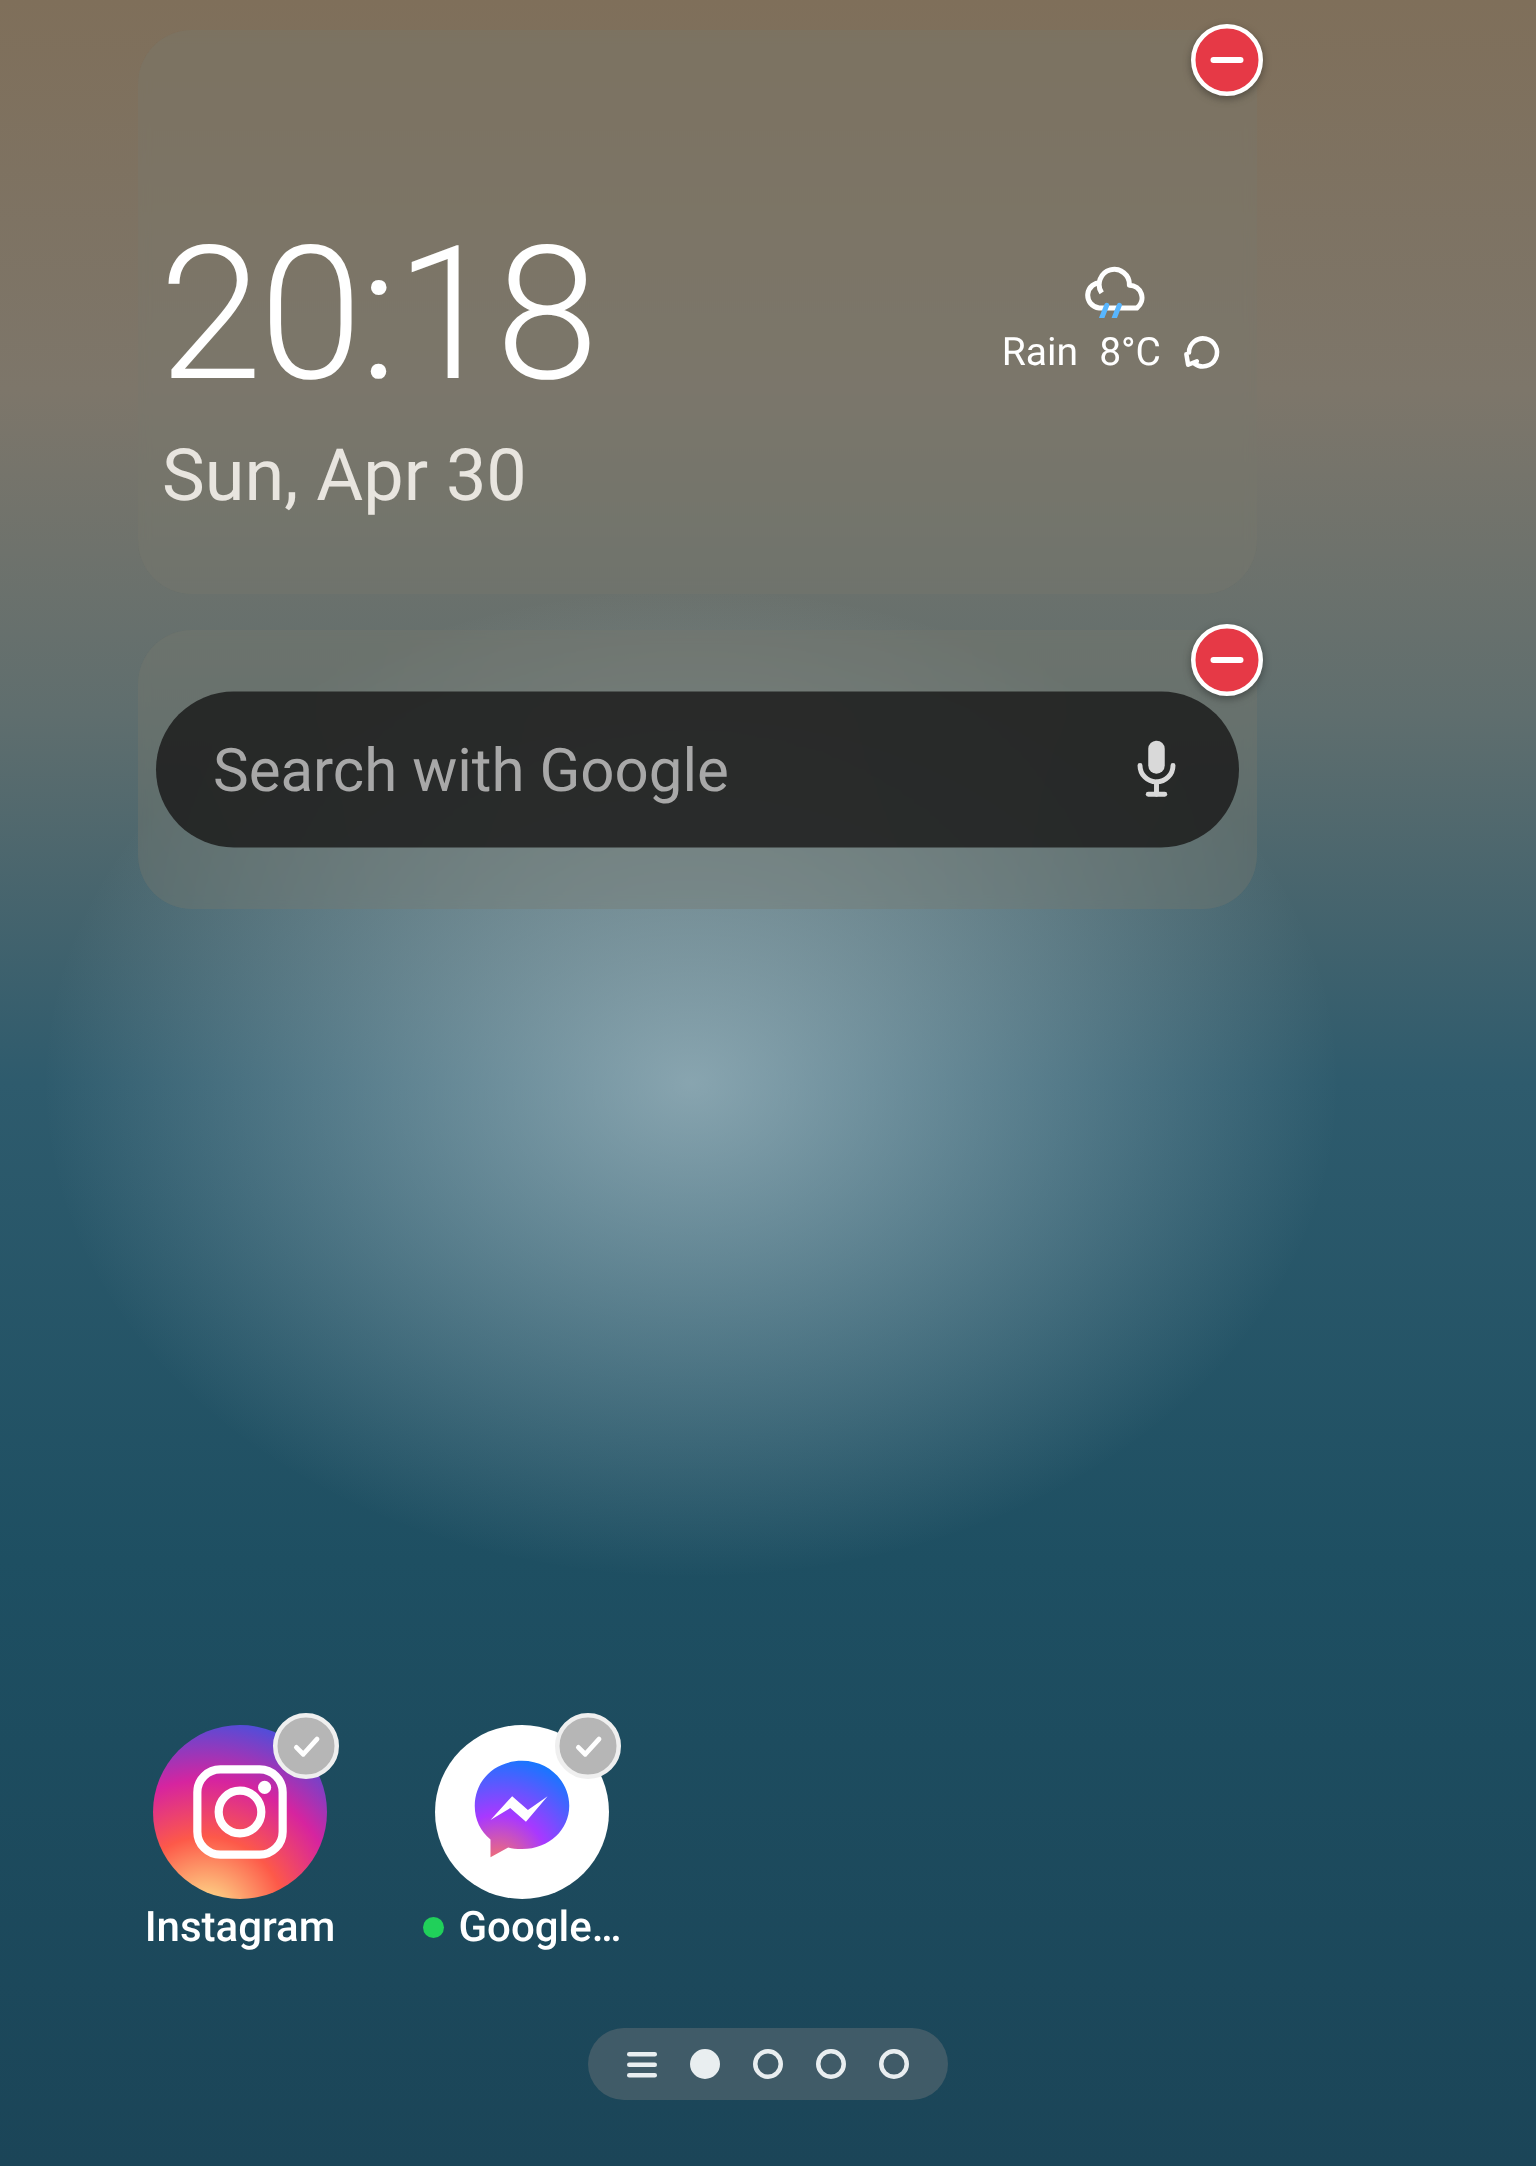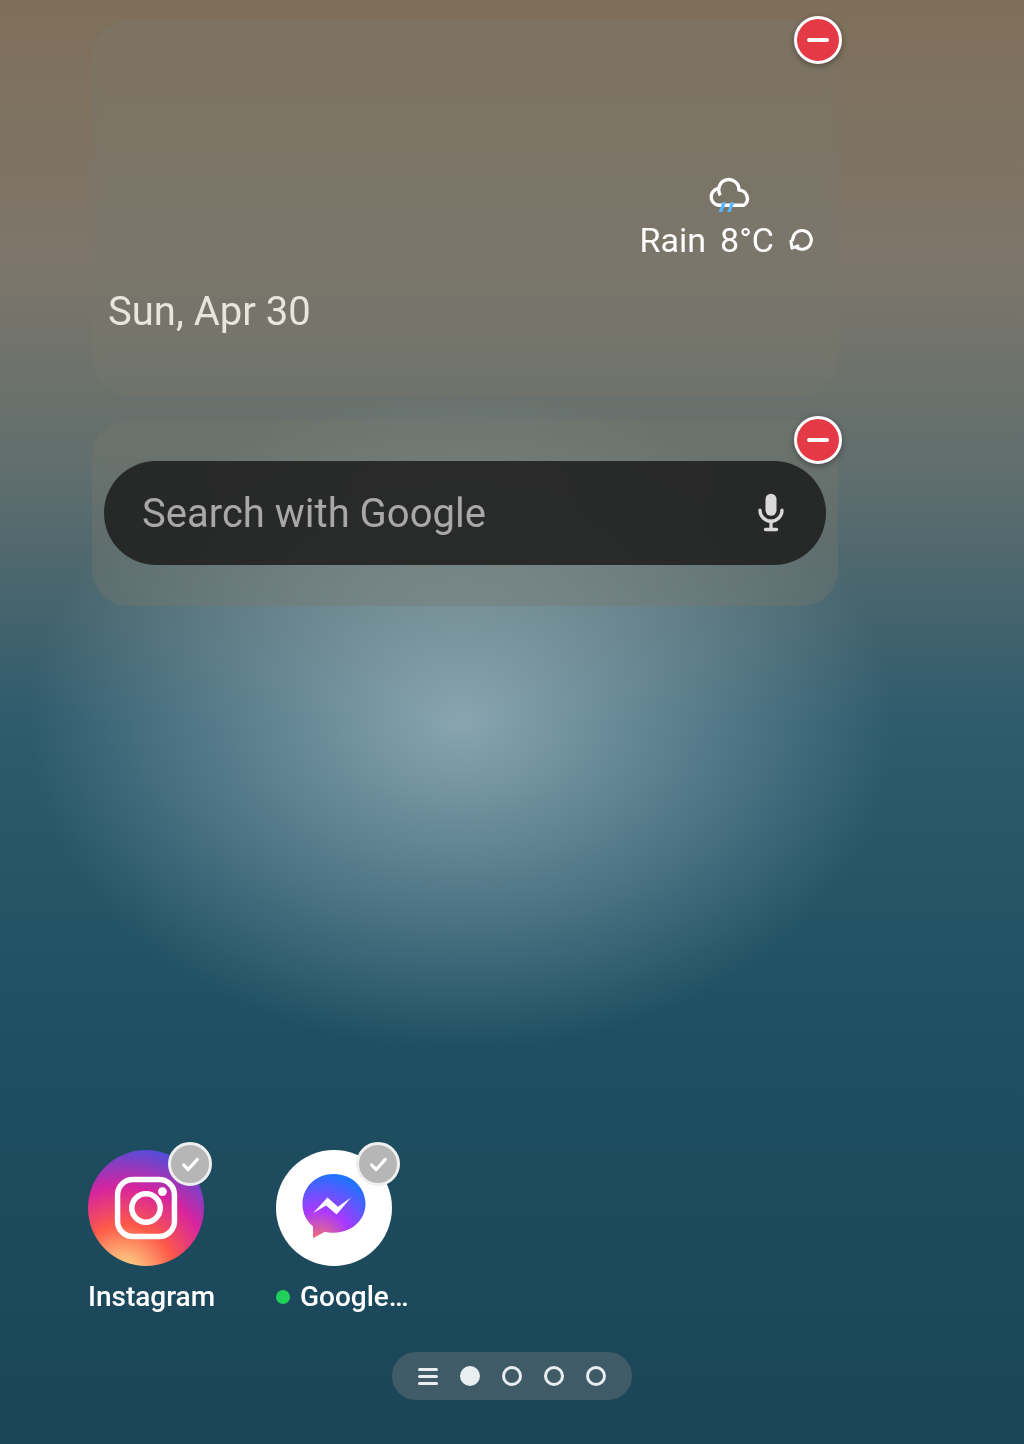--- a/index.html
+++ b/index.html
@@ -44,29 +44,29 @@
 
   .time {
     position: absolute;
     left: 14px; top: 118px;
     font-size: 124px; font-weight: 300;
     color: #fff; letter-spacing: -2px;
   }
   .date {
     position: absolute;
     left: 16px; top: 268px;
-    font-size: 40px; color: #e8e5df;
+    font-size: 48px; color: #e8e5df;
   }
   .weather {
     position: absolute;
     right: 22px; top: 150px;
     display: flex; flex-direction: column; align-items: center; gap: 8px;
     color: #fff;
   }
-  .weather-row { display: flex; align-items: center; gap: 14px; font-size: 34px; }
+  .weather-row { display: flex; align-items: center; gap: 14px; font-size: 26px; }
   .cloud-icon { width: 58px; height: 42px; position: relative; }
   .refresh-icon { width: 28px; height: 28px; }
 
   .search-pill {
     flex: 1;
     height: 104px;
     background: rgba(28,28,28,0.85);
     border-radius: 55px;
     display: flex; align-items: center;
     padding: 0 38px;
@@ -79,22 +79,22 @@
   
   .dock {
     position: absolute;
     left: 88px; right: 88px;
     top: 1150px;
     display: flex;
     gap: 44px;
   }
   .app {
     width: 144px;
-    display: flex; flex-direction: column; align-items: flex-start;
-    gap: 14px;
+    display: flex; flex-direction: column; align-items: center;
+    gap: 2px;
     cursor: pointer;
   }
   .app.spacer { flex: 1; cursor: default; }
   .app-icon {
     width: 116px; height: 116px;
     border-radius: 50%;
     position: relative;
     display: flex; align-items: center; justify-content: center;
   }
   .check-badge {
@@ -138,20 +138,21 @@
   .pager .menu-lines { display: flex; flex-direction: column; gap: 4px; }
   .pager .menu-lines span { display: block; width: 20px; height: 3px; background: #e9eef0; border-radius: 2px; }
 </style>
 </head>
 <body>
 
 <div id="clock-widget" class="widget-card">
   <div class="remove-badge">
     <div class="bar"></div>
   </div>
+  <div class="time">20:18</div>
   <div class="date">Sun, Apr 30</div>
   <div class="weather">
     <svg class="cloud-icon" viewBox="0 0 58 50">
       <path d="M20 30 a12 12 0 1 1 22 -6 a10 10 0 0 1 6 18 h-30 a10 10 0 0 1 2 -20" fill="none" stroke="#fff" stroke-width="4" stroke-linejoin="round"></path>
       <line x1="24" y1="40" x2="20" y2="50" stroke="#58b6ff" stroke-width="4" stroke-linecap="round"></line>
       <line x1="34" y1="40" x2="30" y2="50" stroke="#58b6ff" stroke-width="4" stroke-linecap="round"></line>
     </svg>
     <div class="weather-row">
       <span>Rain</span>
       <span>8°C</span>

